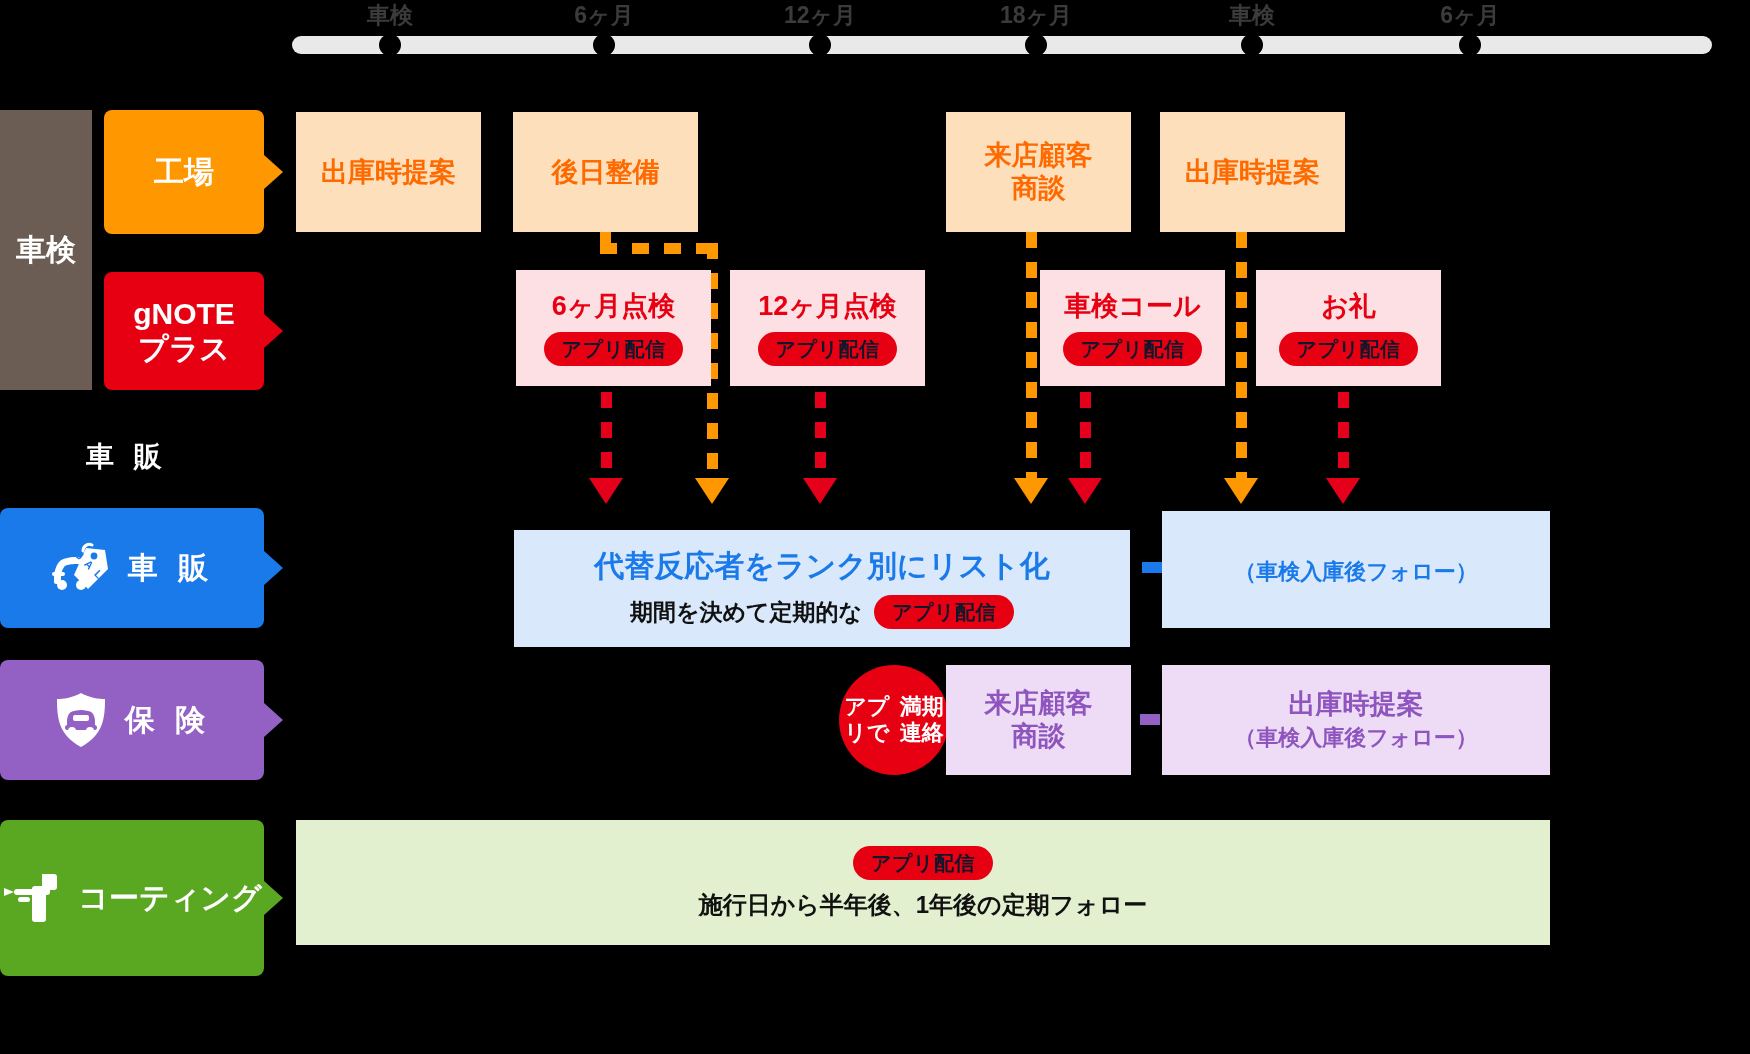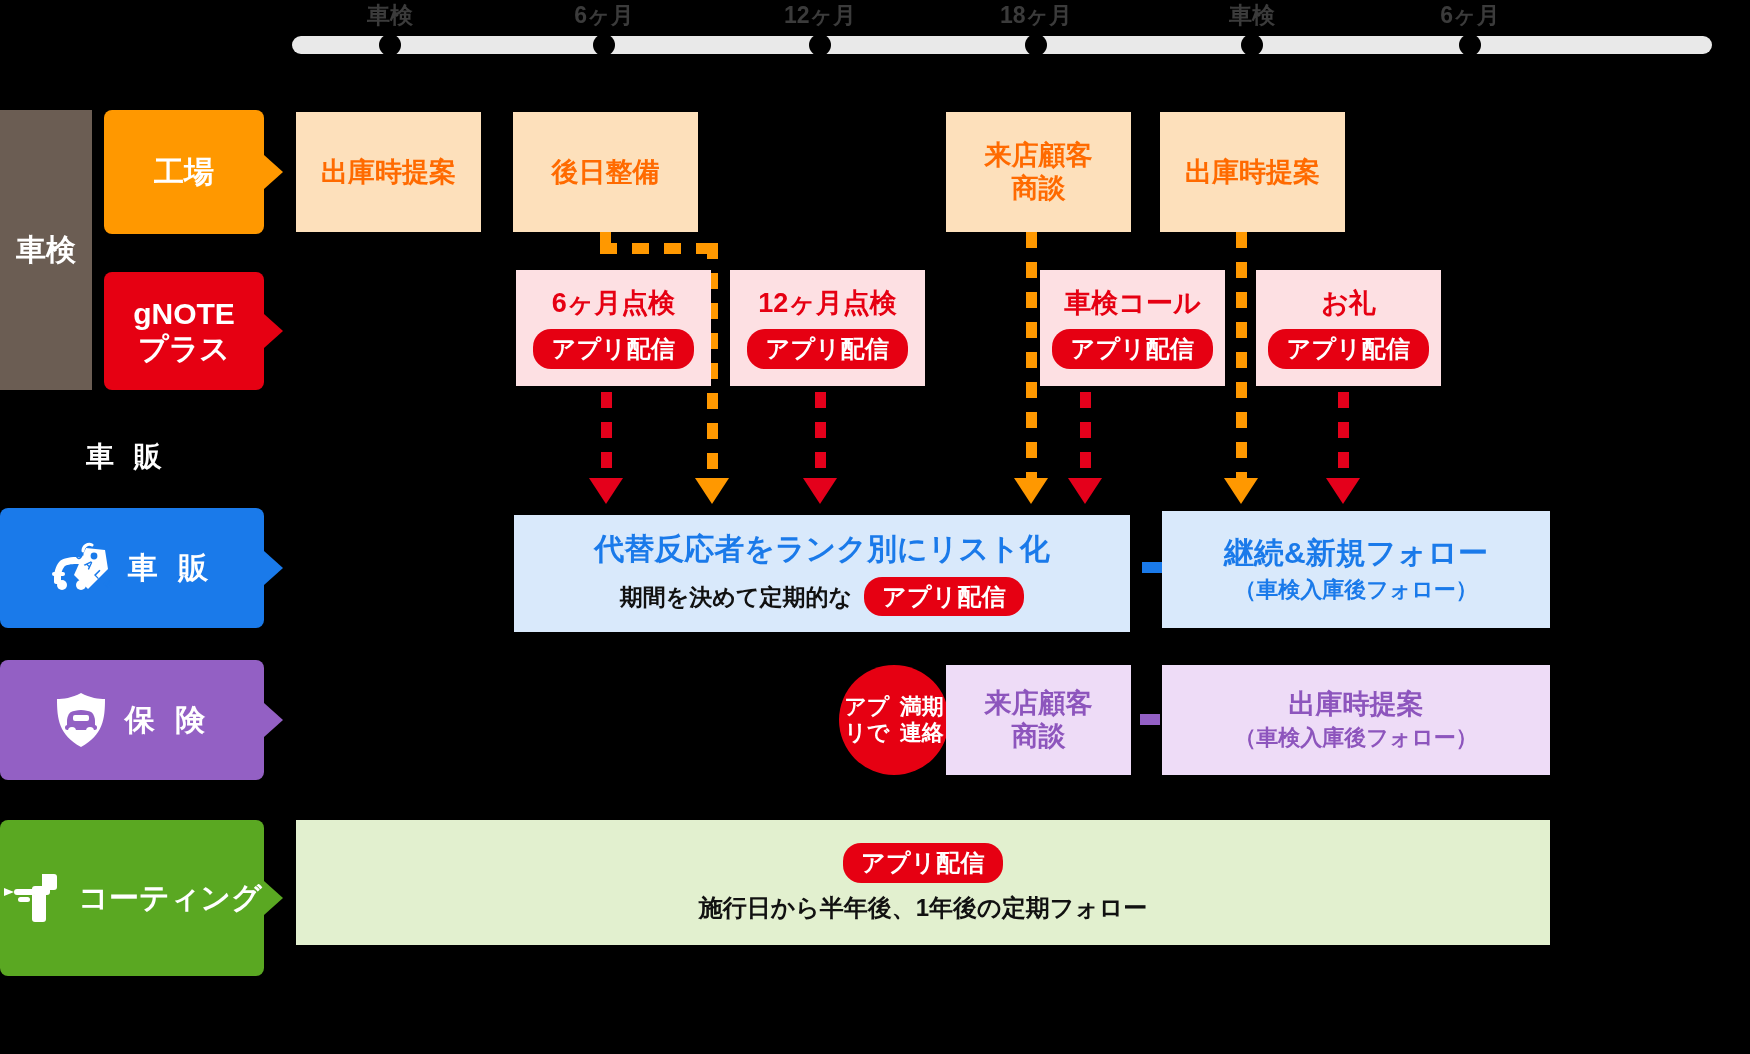--- a/index.html
+++ b/index.html
@@ -75,22 +75,22 @@
   .box-factory {
     background: #fde0bb; color: #ff6a00;
     font-size: 27px; font-weight: 700;
   }
   .box-gnote {
     background: #fde0e3; color: #e60012;
     font-size: 27px; font-weight: 700;
   }
   .badge {
     display: inline-flex; align-items: center; justify-content: center;
-    background: #e60012; color: #ffffff;
-    border-radius: 18px; font-size: 24px; font-weight: 700;
+    background: #e60012; color: #0f172a;
+    border-radius: 18px; font-size: 20px; font-weight: 700;
     padding: 5px 18px; margin-top: 9px; white-space: nowrap;
     letter-spacing: 0.5px;
   }
   .box-blue {
     background: #d9e9fb; color: #1a7aea;
   }
   .box-blue .t1 { font-size: 30px; font-weight: 700; }
   .box-blue .t2 { font-size: 22px; font-weight: 700; color:#1a7aea; margin-top: 6px;}
   .blue-sub-row { display:flex; align-items:center; gap:12px; margin-top:10px;}
   .blue-sub-row .sublabel { color:#111; font-size: 23px; font-weight: 700; }
@@ -278,33 +278,32 @@
 
   <div class="dash-v" style="--c:#e4001b; left:815px; top:392px; height:96px;"></div>
   <div class="arrow-down" style="--c:#e4001b; left:820px; top:478px;"></div>
 
   <div class="dash-v" style="--c:#e4001b; left:1080px; top:392px; height:96px;"></div>
   <div class="arrow-down" style="--c:#e4001b; left:1085px; top:478px;"></div>
 
   <div class="dash-v" style="--c:#e4001b; left:1338px; top:392px; height:96px;"></div>
   <div class="arrow-down" style="--c:#e4001b; left:1343px; top:478px;"></div>
 
-  <div class="box box-blue" style="left:514px; top:515px; width:616px; height:117px;">
+  <div class="box box-blue" style="left:514px; top:530px; width:616px; height:117px;">
     <span class="t1">代替反応者をランク別にリスト化</span>
     <span class="blue-sub-row">
       <span class="sublabel">期間を決めて定期的な</span>
       <span class="badge">アプリ配信</span>
     </span>
   </div>
 
   <div class="dash-h-short" style="--c:#1a7aea; left:1142px; top:562px;"></div>
   <div class="arrow-right" style="--c:#1a7aea; left:1168px; top:551px;"></div>
 
   <div class="box box-blue" style="left:1162px; top:511px; width:388px; height:117px;">
-    <span class="t1">継続&amp;新規フォロー</span>
     <span class="t2">（車検入庫後フォロー）</span>
   </div>
 
   <div class="circle-red" style="left:839px; top:665px; width:110px; height:110px;">
     <span>アプリで</span>
     <span>満期連絡</span>
   </div>
 
   <div class="box box-purple" style="left:946px; top:665px; width:185px; height:110px;">
     <span>来店顧客</span>

